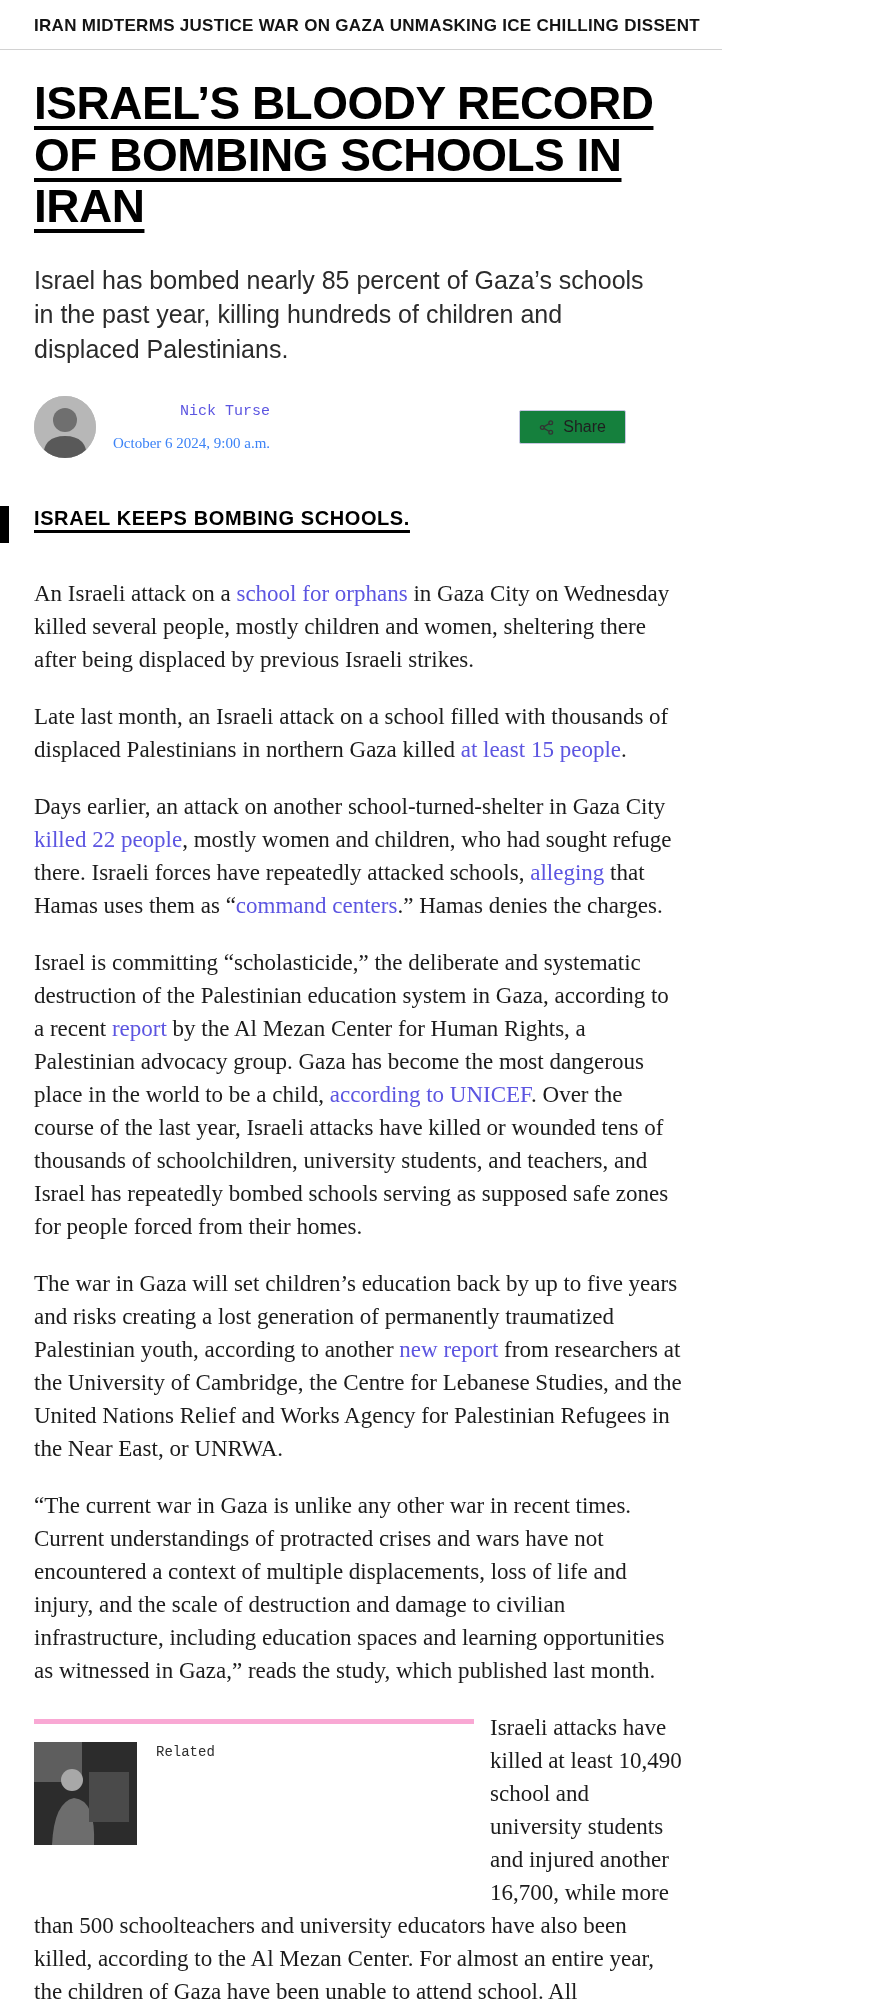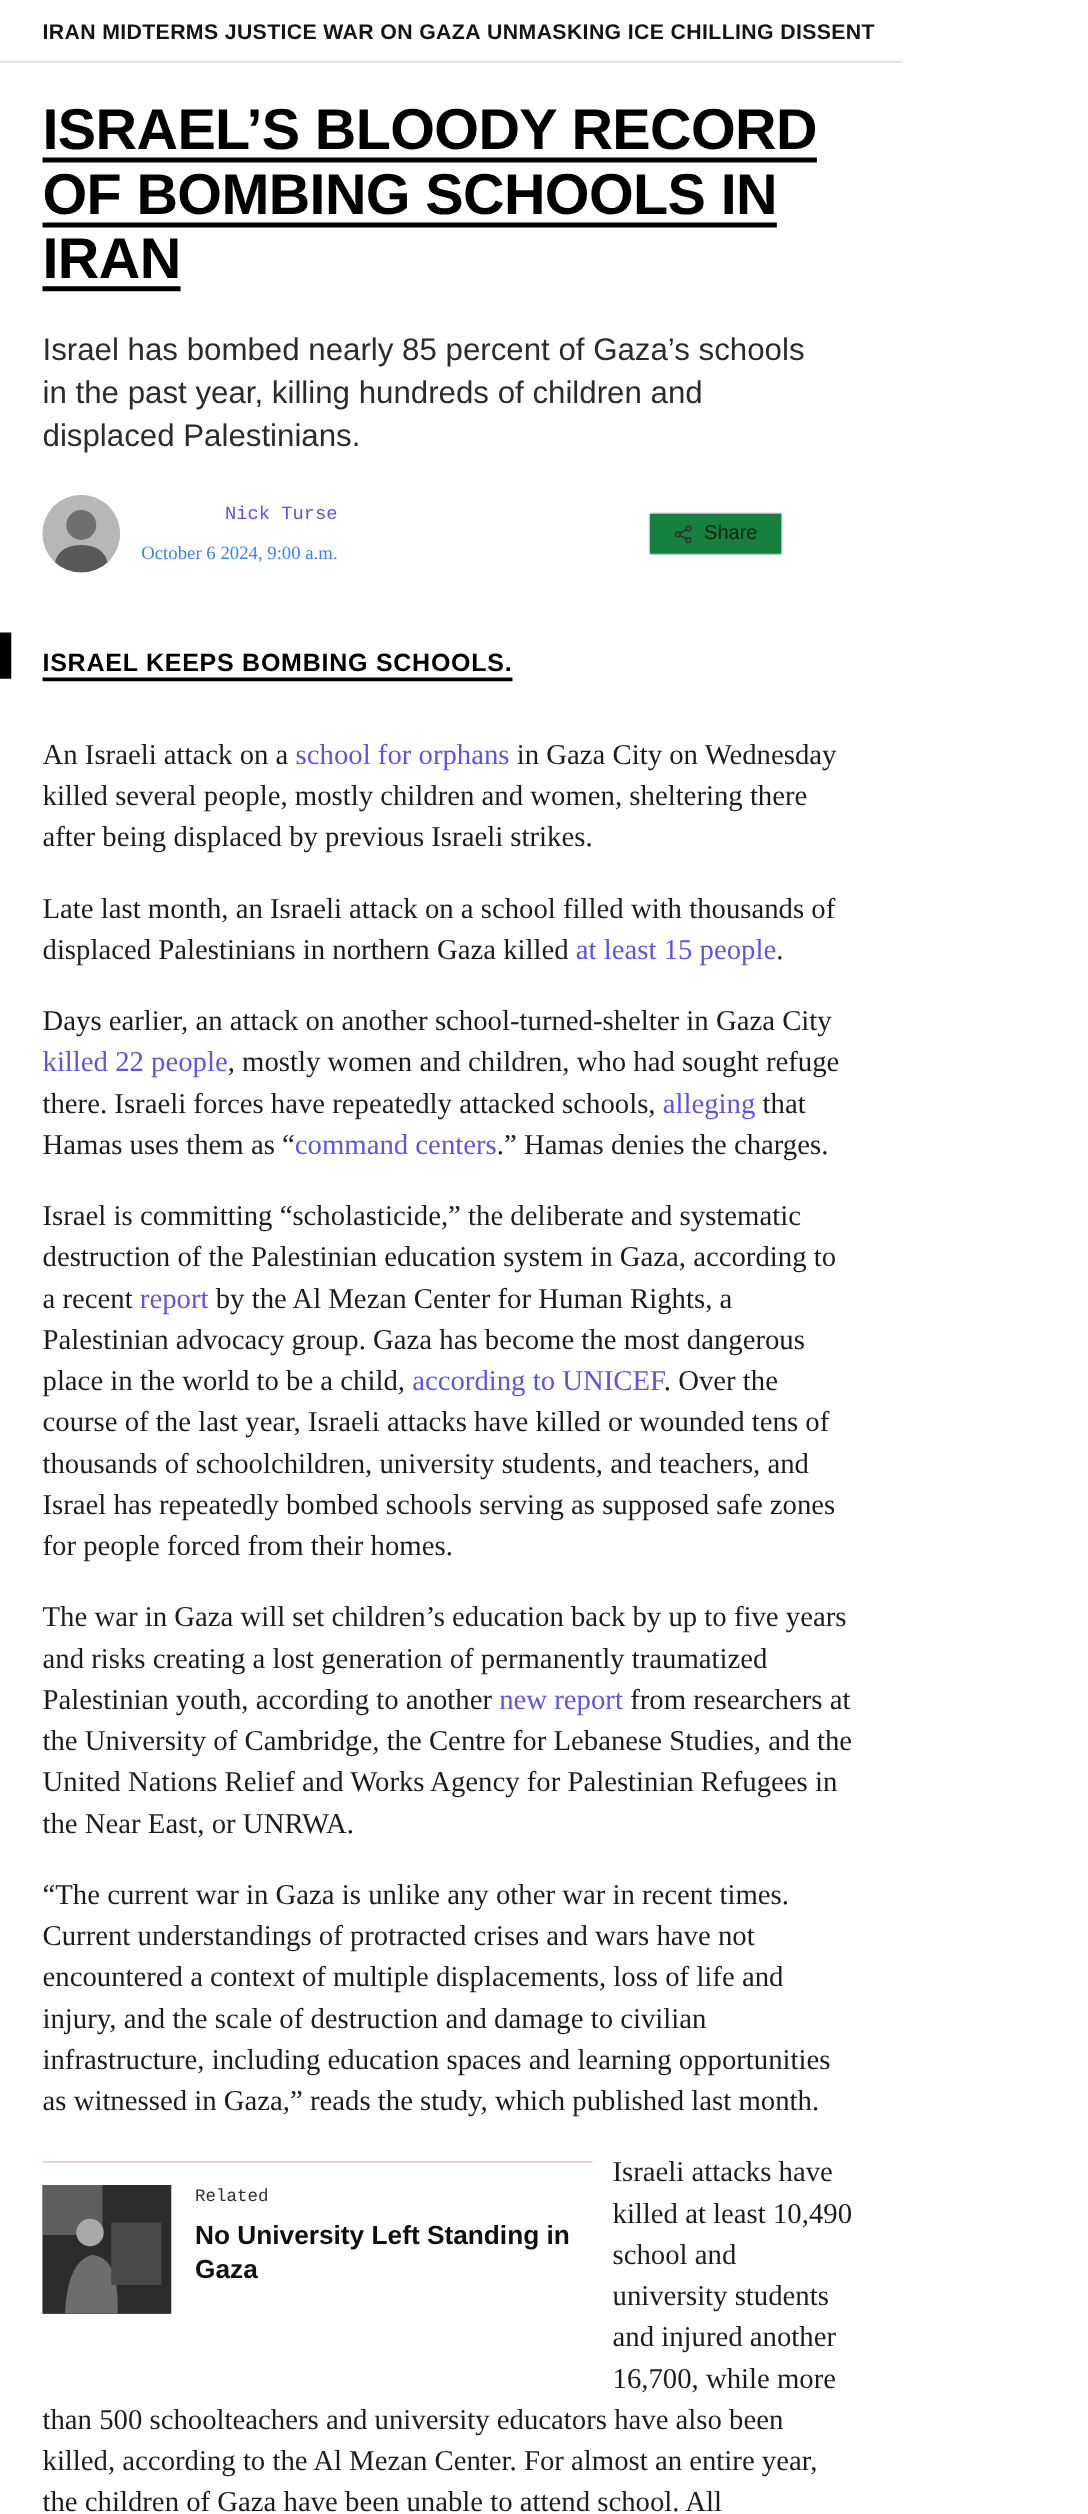--- a/index.html
+++ b/index.html
@@ -86,22 +86,22 @@
     padding: 8px 19px;
     font: 400 16px/1 "Liberation Sans", sans-serif;
     color: #1f1f1f;
     cursor: pointer;
   }
   .share-btn svg { display: block; }
 
   
   .section-row {
     display: flex;
-    align-items: flex-end;
-    margin: 48px 0 44px 0;
+    align-items: flex-start;
+    margin: 48px 0 34px 0;
   }
   .black-bar {
     width: 9px; height: 37px;
     background: #000;
     flex: none;
     margin-right: 25px;
   }
   .section-heading {
     margin: 0;
     font: 800 20px/1.2 "Liberation Sans", sans-serif;
@@ -122,21 +122,21 @@
   }
   .inline-link { color: var(--link, #5c55e1); text-decoration: none; cursor: pointer; }
 
   
   .related-wrap { max-width: 756px; }
   .related-wrap::after { content: ""; display: block; clear: both; }
   .related {
     float: left;
     width: 440px;
     margin: 8px 16px 6px 0;
-    border-top: 1px solid #f9a8d4;
+    border-top: 5px solid #f9a8d4;
     padding: 18px 0 46px 0;
     cursor: pointer;
   }
   .related-inner { display: flex; gap: 19px; }
   .related-thumb {
     width: 103px; height: 103px;
     flex: none;
     overflow: hidden;
     background: #2e2e2e;
   }
@@ -218,21 +218,20 @@
               <svg width="103" height="103" viewBox="0 0 103 103">
                 <rect width="103" height="103" fill="#2c2c2c"></rect>
                 <rect x="0" y="0" width="48" height="40" fill="#888888" opacity="0.55"></rect>
                 <circle cx="38" cy="38" r="11" fill="#a8a8a8"></circle>
                 <path d="M18 103 Q20 60 40 56 Q62 58 60 103 Z" fill="#6d6d6d"></path>
                 <rect x="55" y="30" width="40" height="50" fill="#4a4a4a"></rect>
               </svg>
             </div>
             <div>
               <div class="related-label">Related</div>
-              <div class="related-title">No University Left Standing in Gaza</div>
             </div>
           </div>
         </aside>
         <div id="paras-last">
             <p class="body-para"><span>Israeli attacks have killed at least 10,490 school and university students and injured another 16,700, while more than 500 schoolteachers and university educators have also been killed, according to the Al Mezan Center. For almost an entire year, the children of Gaza have been unable to attend school. All educational facilities in Gaza have remained closed, and hundreds of school buildings have been damaged or destroyed.</span></p>
           </div>
       </div>
     </div>
   </main>
 

